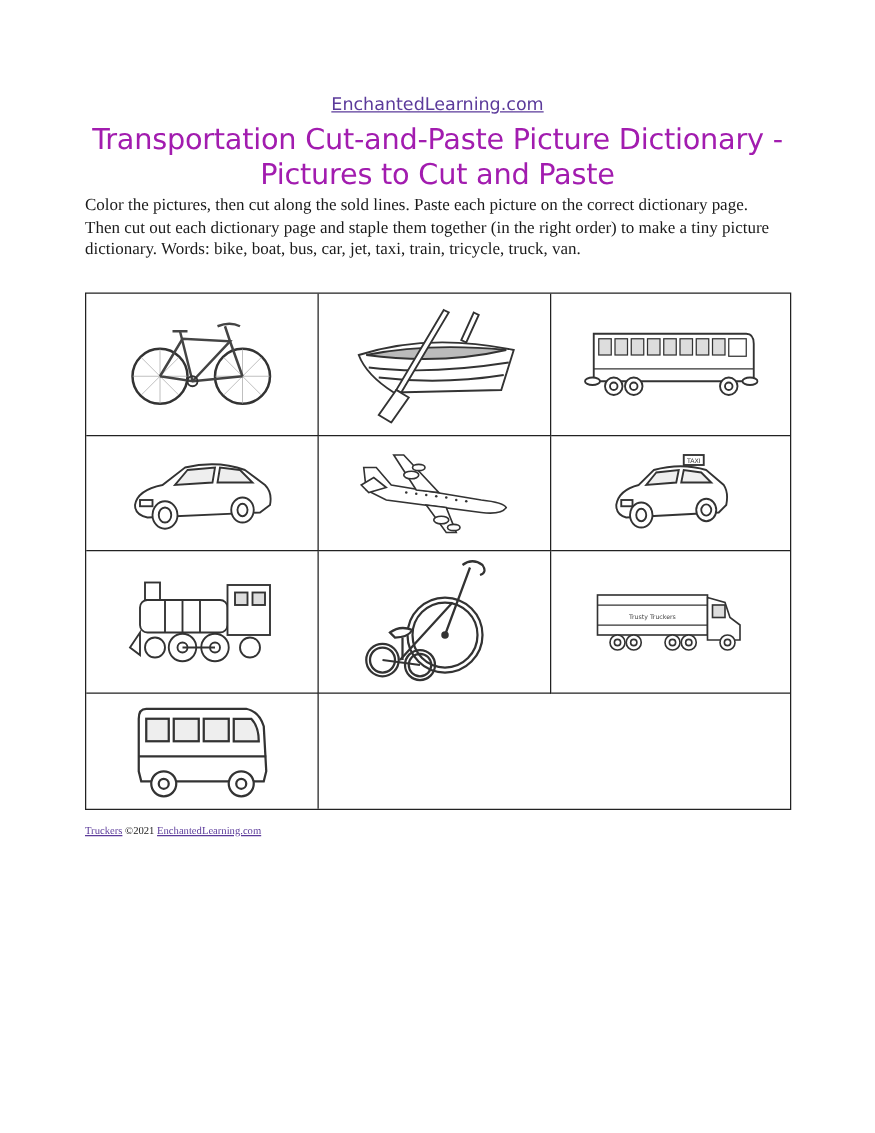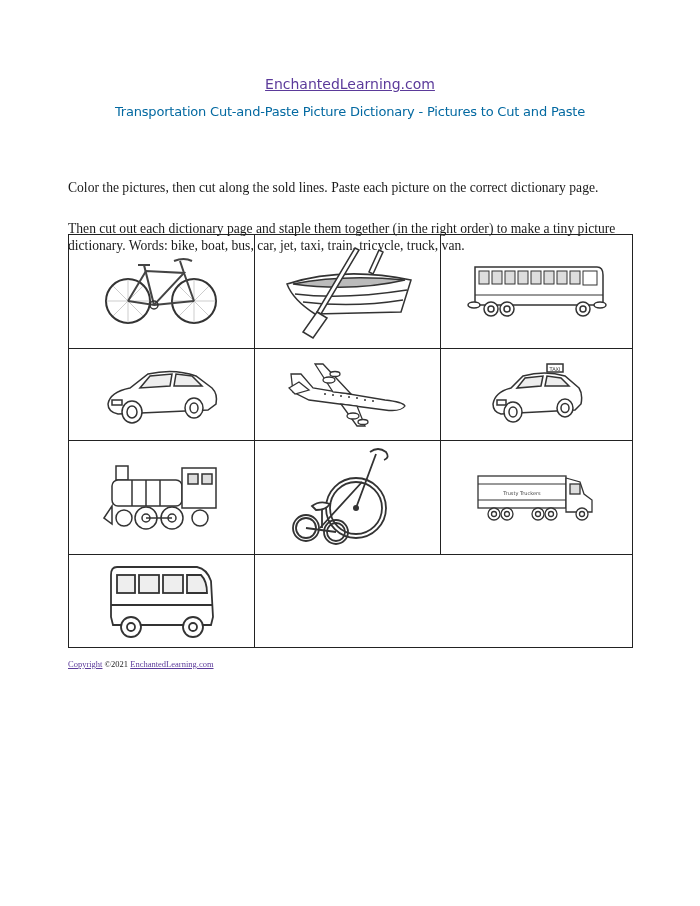--- a/index.html
+++ b/index.html
@@ -3,29 +3,29 @@
 <meta charset="utf-8">
 <style>
   html, body { margin: 0; padding: 0; background: #ffffff; }
   body { width: 700px; height: 906px; position: relative; overflow: hidden; color: #111; }
   .site-link {
     position: absolute; top: 76px; left: 0; width: 700px; text-align: center;
     font-family: "DejaVu Sans", sans-serif; font-size: 14px; color: #5b3a9a; text-decoration: underline;
   }
   .title {
     position: absolute; top: 98px; left: 60px; width: 580px; text-align: center;
-    font-family: "DejaVu Sans", sans-serif; font-size: 13px; line-height: 28px; color: #0369a1;
+    font-family: "DejaVu Sans", sans-serif; font-size: 23px; line-height: 28px; color: #a21caf;
     letter-spacing: -0.2px;
   }
   .para {
     position: absolute; left: 68px; width: 575px;
-    font-family: "Liberation Serif", serif; font-size: 13.6px; line-height: 17px; color: #1a1a1a; margin-top: 24px;
+    font-family: "Liberation Serif", serif; font-size: 13.6px; line-height: 17px; color: #1a1a1a;
   }
   .p1 { top: 155px; }
-  .p2 { top: 196px; }
+  .p2 { top: 173px; }
   .grid {
     position: absolute; top: 234px; left: 68px; width: 565px; height: 414px;
     border: 1.5px solid #222; box-sizing: border-box;
     display: grid; grid-template-columns: 186px 186px 1fr; grid-template-rows: 114px 92px 114px 1fr;
   }
   .cell { border-right: 1.3px solid #222; border-bottom: 1.3px solid #222; display: flex; align-items: center; justify-content: center; box-sizing: border-box; }
   .cell.c3 { border-right: none; }
   .cell.last-row { border-bottom: none; }
   .cell.empty-span { grid-column: 2 / 4; border-right: none; border-bottom: none; }
   .cell svg { display: block; }
@@ -251,15 +251,15 @@
         <circle cx="24" cy="66" r="4"></circle>
           <circle cx="86" cy="66" r="4"></circle>
       </g>
     </svg>
   </div>
   <div class="cell empty-span"></div>
 </div>
 
 <div class="footer">
   <div>
-    <a>Copyright</a><span> ©2021 </span><a>EnchantedLearning.com</a>
+    <a>Truckers</a><span> ©2021 </span><a>EnchantedLearning.com</a>
   </div>
 </div>
 
 </body></html>

